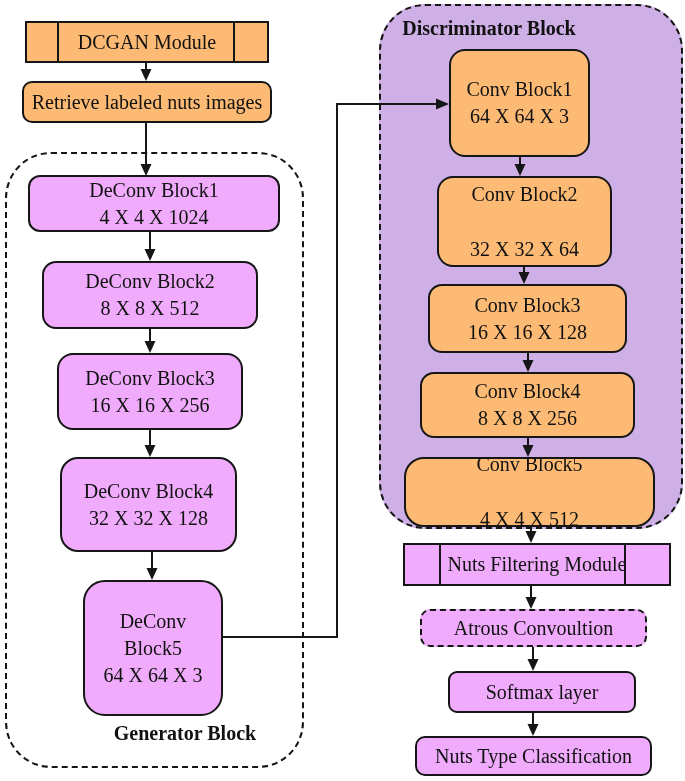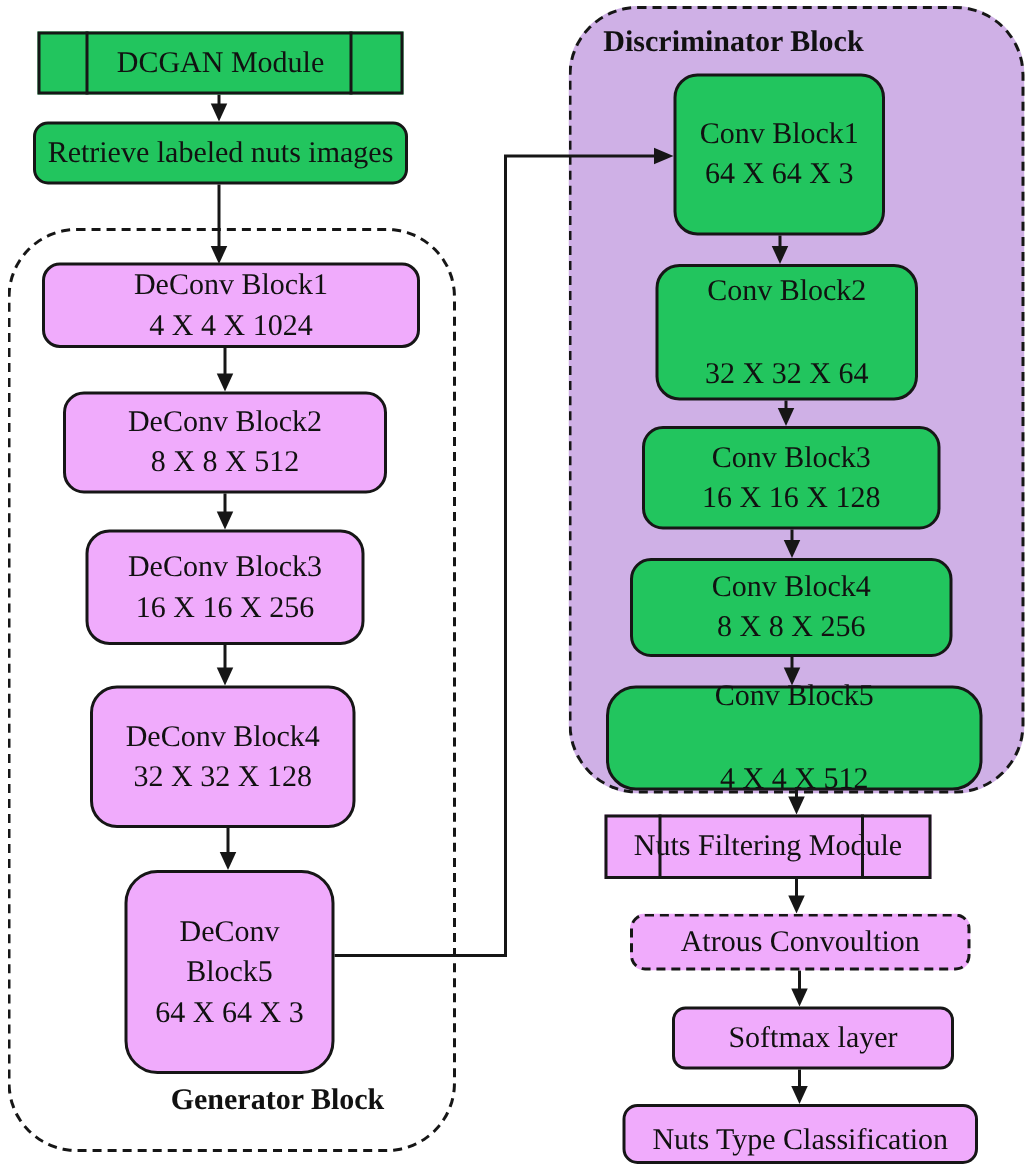--- a/index.html
+++ b/index.html
@@ -20,41 +20,41 @@
   .disc-title{left:389px;top:17px;width:200px;}
   
   .node{
     position:absolute;box-sizing:border-box;
     border:2px solid #161616;
     display:flex;flex-direction:column;align-items:center;justify-content:center;
     text-align:center;font-size:20px;line-height:27px;
     z-index:3;
   }
   .purple{background:#f0abfc;}
-  .white{background:#22c55e;}
+  .white{background:#fdba74;}
   
   .proc{border-radius:0;}
   .sidebar{position:absolute;top:-2px;bottom:-2px;width:0;border-left:2px solid #161616;}
   
   .dcgan{left:25px;top:21px;width:244px;height:42px;}
   .retrieve{left:22px;top:81px;width:250px;height:42px;border-radius:10px;}
   .d1{left:28px;top:175px;width:252px;height:57px;border-radius:12px;}
   .d2{left:42px;top:261px;width:216px;height:68px;border-radius:14px;}
   .d3{left:57px;top:353px;width:186px;height:77px;border-radius:16px;}
   .d4{left:60px;top:457px;width:177px;height:95px;border-radius:18px;}
   .d5{left:83px;top:580px;width:140px;height:136px;border-radius:22px;}
   .c1{left:449px;top:49px;width:141px;height:108px;border-radius:16px;}
   .c2{left:437px;top:176px;width:175px;height:91px;border-radius:16px;gap:28px;}
   .c3{left:428px;top:284px;width:199px;height:69px;border-radius:14px;}
   .c4{left:420px;top:372px;width:215px;height:66px;border-radius:14px;}
   .c5{left:404px;top:457px;width:251px;height:70px;border-radius:20px;gap:28px;}
-  .filtering{left:403px;top:543px;width:218px;height:43px;}
+  .filtering{left:403px;top:543px;width:268px;height:43px;}
   .atrous{left:420px;top:609px;width:227px;height:38px;border-radius:10px;border-style:dashed;}
   .softmax{left:448px;top:671px;width:188px;height:42px;border-radius:9px;}
-  .classify{left:415px;top:736px;width:237px;height:40px;border-radius:10px;justify-content:flex-end;}
+  .classify{left:415px;top:736px;width:237px;height:40px;border-radius:10px;}
   
   .arrows{position:absolute;left:0;top:0;z-index:2;}
   .arrows line,.arrows polyline{stroke:#161616;stroke-width:2;fill:none;}
   .arrows polygon{fill:#161616;stroke:none;}
 </style>
 </head>
 <body>
 
 <div class="canvas">
 

